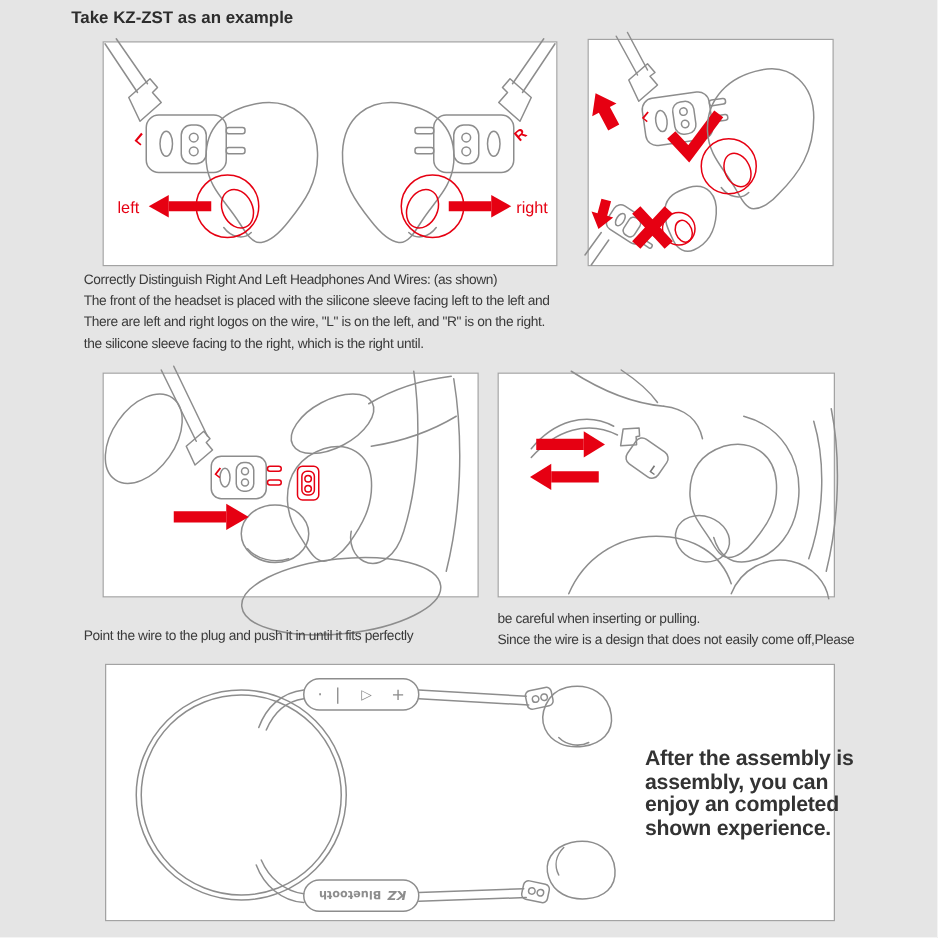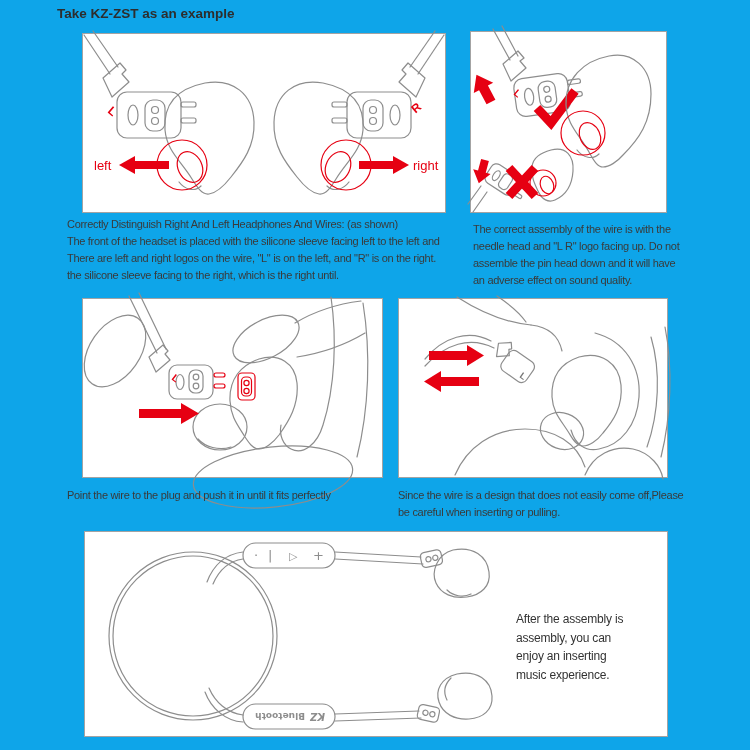--- a/index.html
+++ b/index.html
@@ -1,36 +1,36 @@
 <!DOCTYPE html>
 <html style="--red: #e60012; --line: #8d8d8d; --text: #3a3a3a; --border: #a3a3a3;"><head>
 <meta charset="utf-8">
 <style>
   :root{
     --red:#e60012; --line:#8d8d8d; --text:#3a3a3a; --border:#a3a3a3;
   }
   html,body{margin:0;padding:0;background:#fff;}
-  .page{position:relative;width:750px;height:750px;background:#0ea5e9;overflow:hidden;
+  .page{position:relative;width:750px;height:750px;background:#e5e5e5;overflow:hidden;
         font-family:"Liberation Sans","DejaVu Sans",sans-serif;}
   .title{position:absolute;left:57px;top:6px;font-size:13.5px;font-weight:bold;color:#2d2d2d;}
   .panel{position:absolute;border:1px solid var(--border);box-sizing:border-box;background:#fff;}
   #pA{left:82px;top:33px;width:364px;height:180px}
   #pB{left:470px;top:31px;width:197px;height:182px}
   #pC{left:82px;top:298px;width:301px;height:180px}
   #pD{left:398px;top:298px;width:270px;height:180px}
   #pE{left:84px;top:531px;width:584px;height:206px}
   .panel svg{display:block;width:100%;height:100%;overflow:visible;}
   .caption{position:absolute;font-size:11px;line-height:17px;color:var(--text);
            letter-spacing:-0.3px;white-space:nowrap;}
   #capA{left:67px;top:216px}
   #capB{left:473px;top:221px}
-  #capC{left:67px;top:487px}
+  #capC{left:67px;top:501px}
   #capD{left:398px;top:487px}
-  .note{position:absolute;left:431px;top:78px;font-size:12px;line-height:18.5px;
-        color:#333;letter-spacing:-0.2px;white-space:nowrap;}
+  .note{position:absolute;left:431px;top:66px;font-size:17px;line-height:18.5px;
+        color:#333;letter-spacing:-0.2px;white-space:nowrap;font-weight:bold;}
   
   .ln{fill:none;stroke:var(--line);stroke-width:1.2;stroke-linecap:round;stroke-linejoin:round;}
   .rln{fill:none;stroke:var(--red);stroke-width:1.2;stroke-linecap:round;stroke-linejoin:round;}
   .rfill{fill:var(--red);stroke:none;}
   .rthick{fill:none;stroke:var(--red);stroke-width:9;stroke-linecap:butt;}
   .rmark{fill:var(--red);font-weight:bold;font-size:12px;font-family:"Liberation Sans",sans-serif;}
   .rmark-sm{fill:var(--red);font-weight:bold;font-size:10px;font-family:"Liberation Sans",sans-serif;}
   .gmark{fill:#777;font-weight:bold;font-size:9px;font-family:"Liberation Sans",sans-serif;}
   .rlabel{fill:var(--red);font-size:13px;font-family:"Liberation Sans",sans-serif;}
   .btn-glyph{fill:var(--line);font-size:13px;font-family:"DejaVu Sans",sans-serif;}
@@ -285,38 +285,32 @@
           <circle cx="-3.5" cy="0.5" r="2.6"></circle>
             <circle cx="3.5" cy="0.5" r="2.6"></circle>
         </g>
         <path d="M372,142 C392,138 406,148 407,164 C408,178 398,186 384,187 C370,188 358,182 354,170 C350,158 356,146 372,142 Z"></path>
         <path d="M366,146 C360,152 358,160 362,168"></path>
       </g>
     </svg>
     <div class="note">
       <div>After the assembly is</div>
       <div>assembly, you can</div>
-      <div>enjoy an inserting</div>
-      <div>music experience.</div>
+      <div>enjoy an completed</div>
+      <div>shown experience.</div>
     </div>
   </div>
 
   <div class="caption" id="capA">
     <div>Correctly Distinguish Right And Left Headphones And Wires: (as shown)</div>
     <div>The front of the headset is placed with the silicone sleeve facing left to the left and</div>
     <div>There are left and right logos on the wire, "L" is on the left, and "R" is on the right.</div>
     <div>the silicone sleeve facing to the right, which is the right until.</div>
   </div>
-  <div class="caption" id="capB">
-    <div>The correct assembly of the wire is with the</div>
-    <div>needle head and "L R" logo facing up. Do not</div>
-    <div>assemble the pin head down and it will have</div>
-    <div>an adverse effect on sound quality.</div>
-  </div>
   <div class="caption" id="capC">
     <div>Point the wire to the plug and push it in until it fits perfectly</div>
   </div>
   <div class="caption" id="capD">
+    <div>be careful when inserting or pulling.</div>
     <div>Since the wire is a design that does not easily come off,Please</div>
-    <div>be careful when inserting or pulling.</div>
   </div>
 
 </div>
 
 </body></html>

